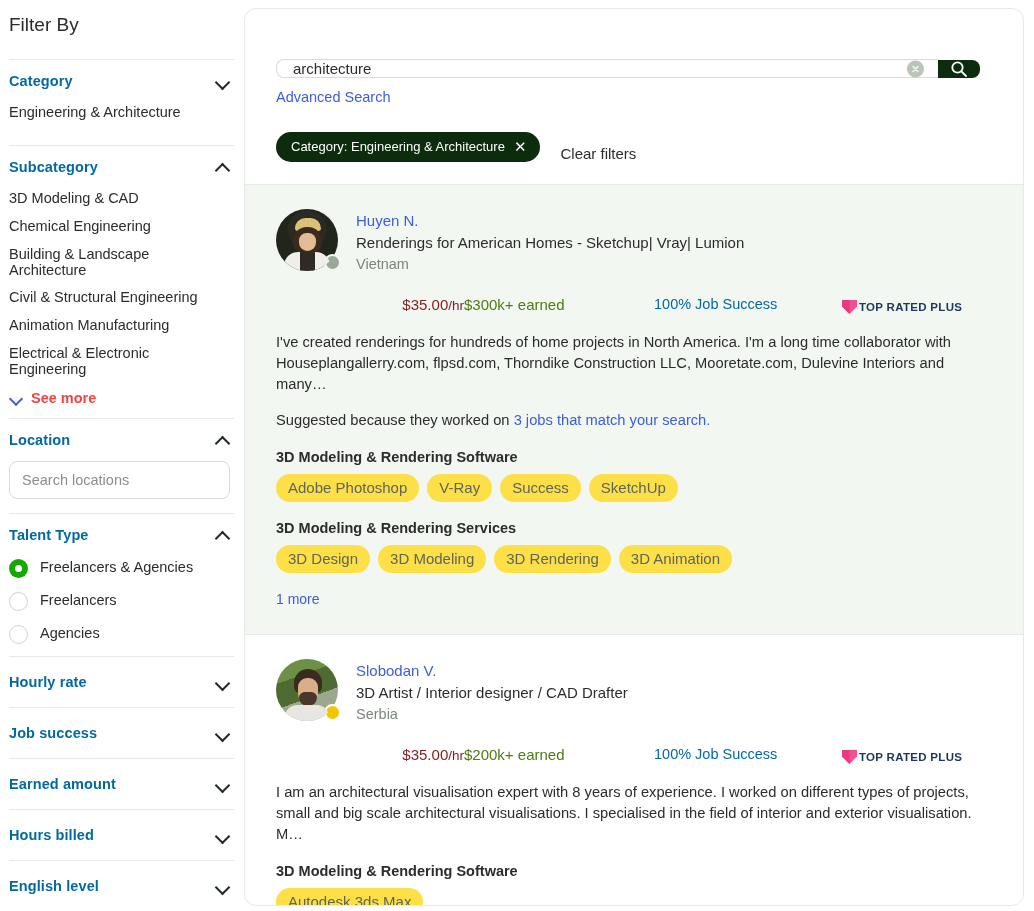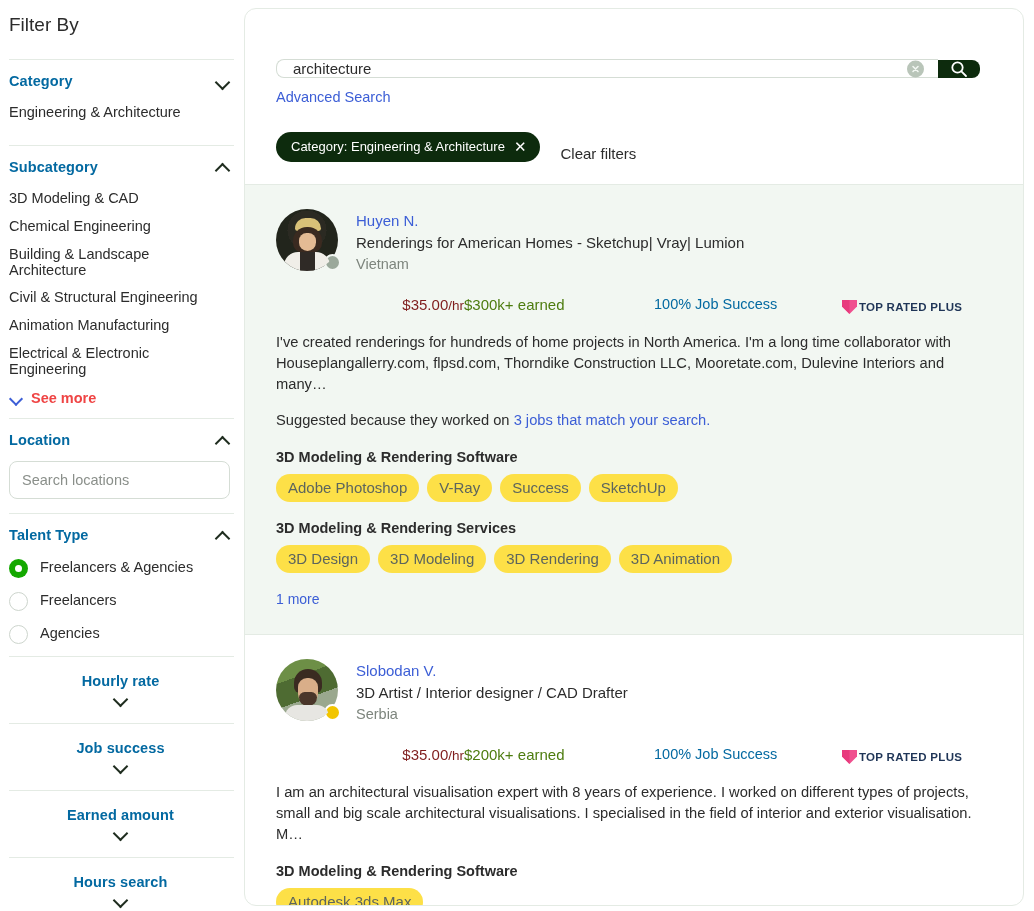--- a/index.html
+++ b/index.html
@@ -50,21 +50,21 @@
   .radio {
     width: 19px; height: 19px; border-radius: 50%; flex: 0 0 19px;
     border: 1.5px solid #cdd5cd; background: #fff;
   }
   .radio.on {
     border: none; background: #14a800;
     display: flex; align-items: center; justify-content: center;
   }
   .radio.on::after { content: ""; width: 7px; height: 7px; border-radius: 50%; background: #fff; }
   .radio-label { font-size: 14.5px; color: #2c2c2c; }
-  .sb-collapsed { display: flex; align-items: center; justify-content: space-between; padding: 16px 2px 16px 0; cursor: pointer; flex-direction: column; }
+  .sb-collapsed { display: flex; align-items: center; justify-content: space-between; padding: 16px 2px 16px 0; cursor: pointer; }
 
   
   .main { flex: 1; padding: 8px 10px 0 0; }
   .panel {
     border: 1px solid #e4ebe4; border-radius: 12px; background: #fff;
     height: 898px; overflow: hidden;
   }
   .search-area { padding: 22px 30px 22px 31px; }
   .search-wrap { display: flex; width: 704px; height: 47px; align-items: flex-end; }
   .search-field {
@@ -232,21 +232,21 @@
       <span class="sb-head-label">Job success</span>
       <span class="chev"></span>
     </div>
     <div class="sb-divider" style="margin-top:0"></div>
     <div class="sb-collapsed">
       <span class="sb-head-label">Earned amount</span>
       <span class="chev"></span>
     </div>
     <div class="sb-divider" style="margin-top:0"></div>
     <div class="sb-collapsed">
-      <span class="sb-head-label">Hours search</span>
+      <span class="sb-head-label">Hours billed</span>
       <span class="chev"></span>
     </div>
     <div class="sb-divider" style="margin-top:0"></div>
     <div class="sb-collapsed">
       <span class="sb-head-label">English level</span>
       <span class="chev"></span>
     </div>
 
   </aside>
 

